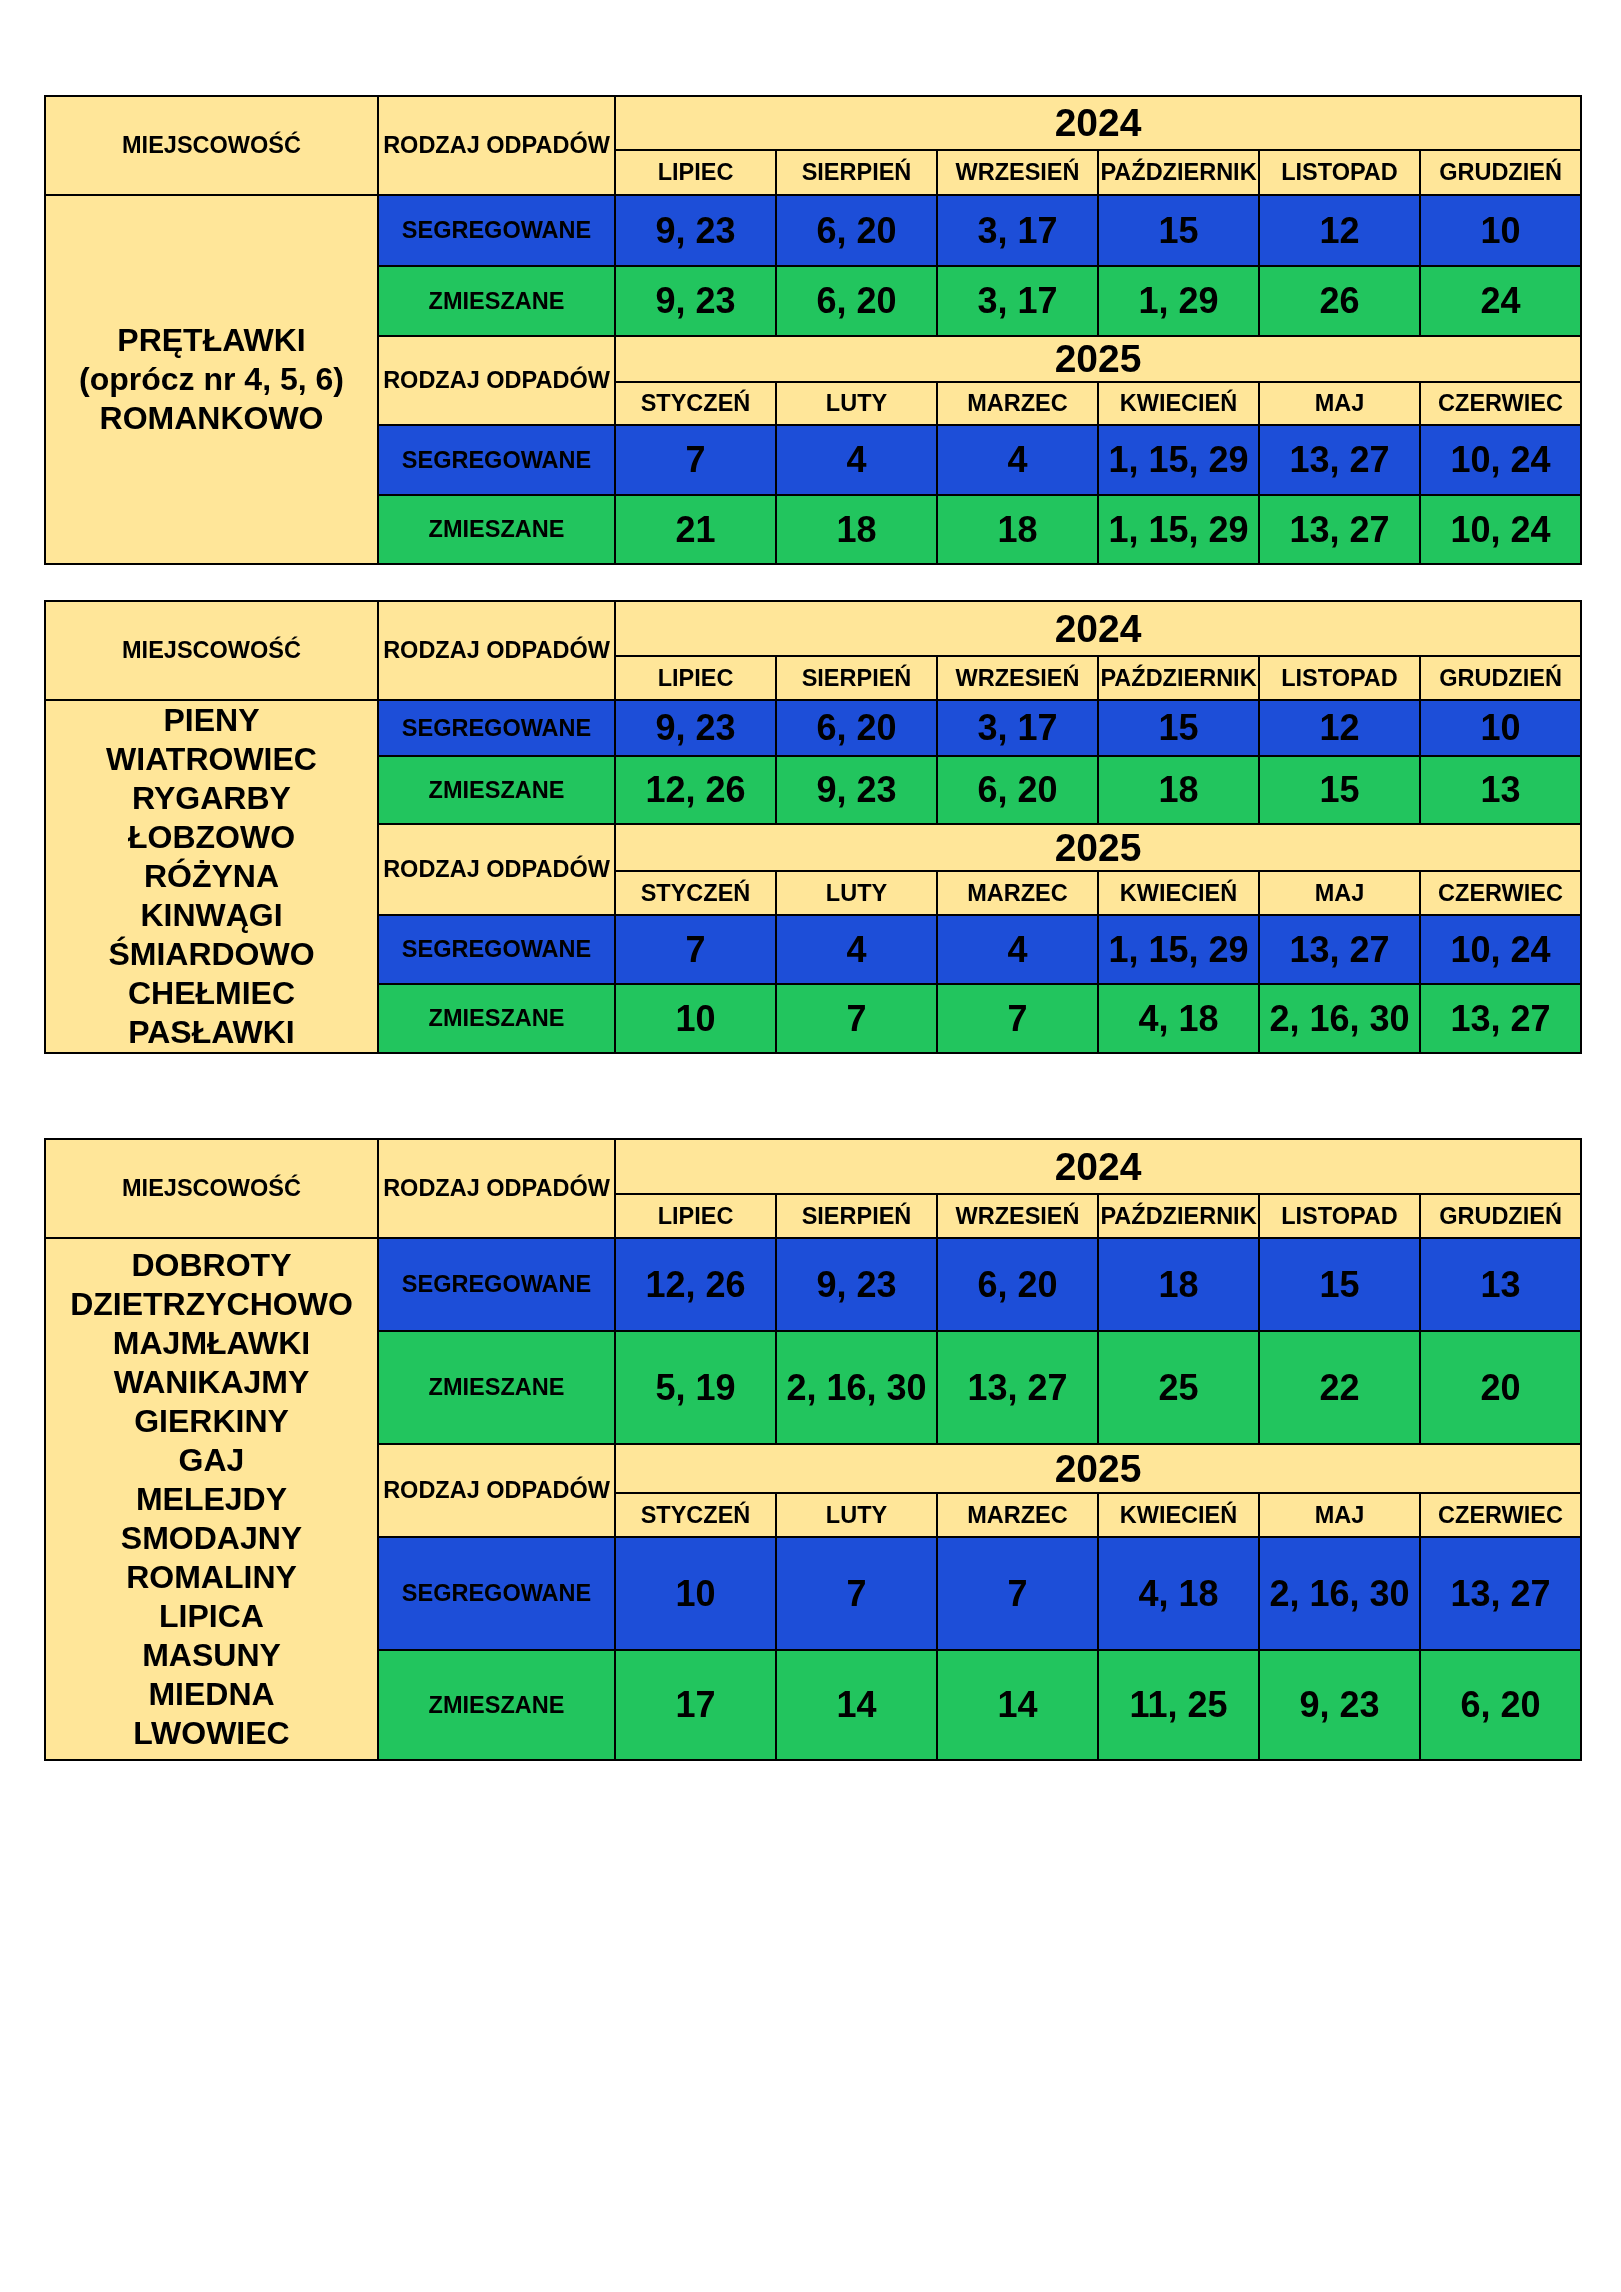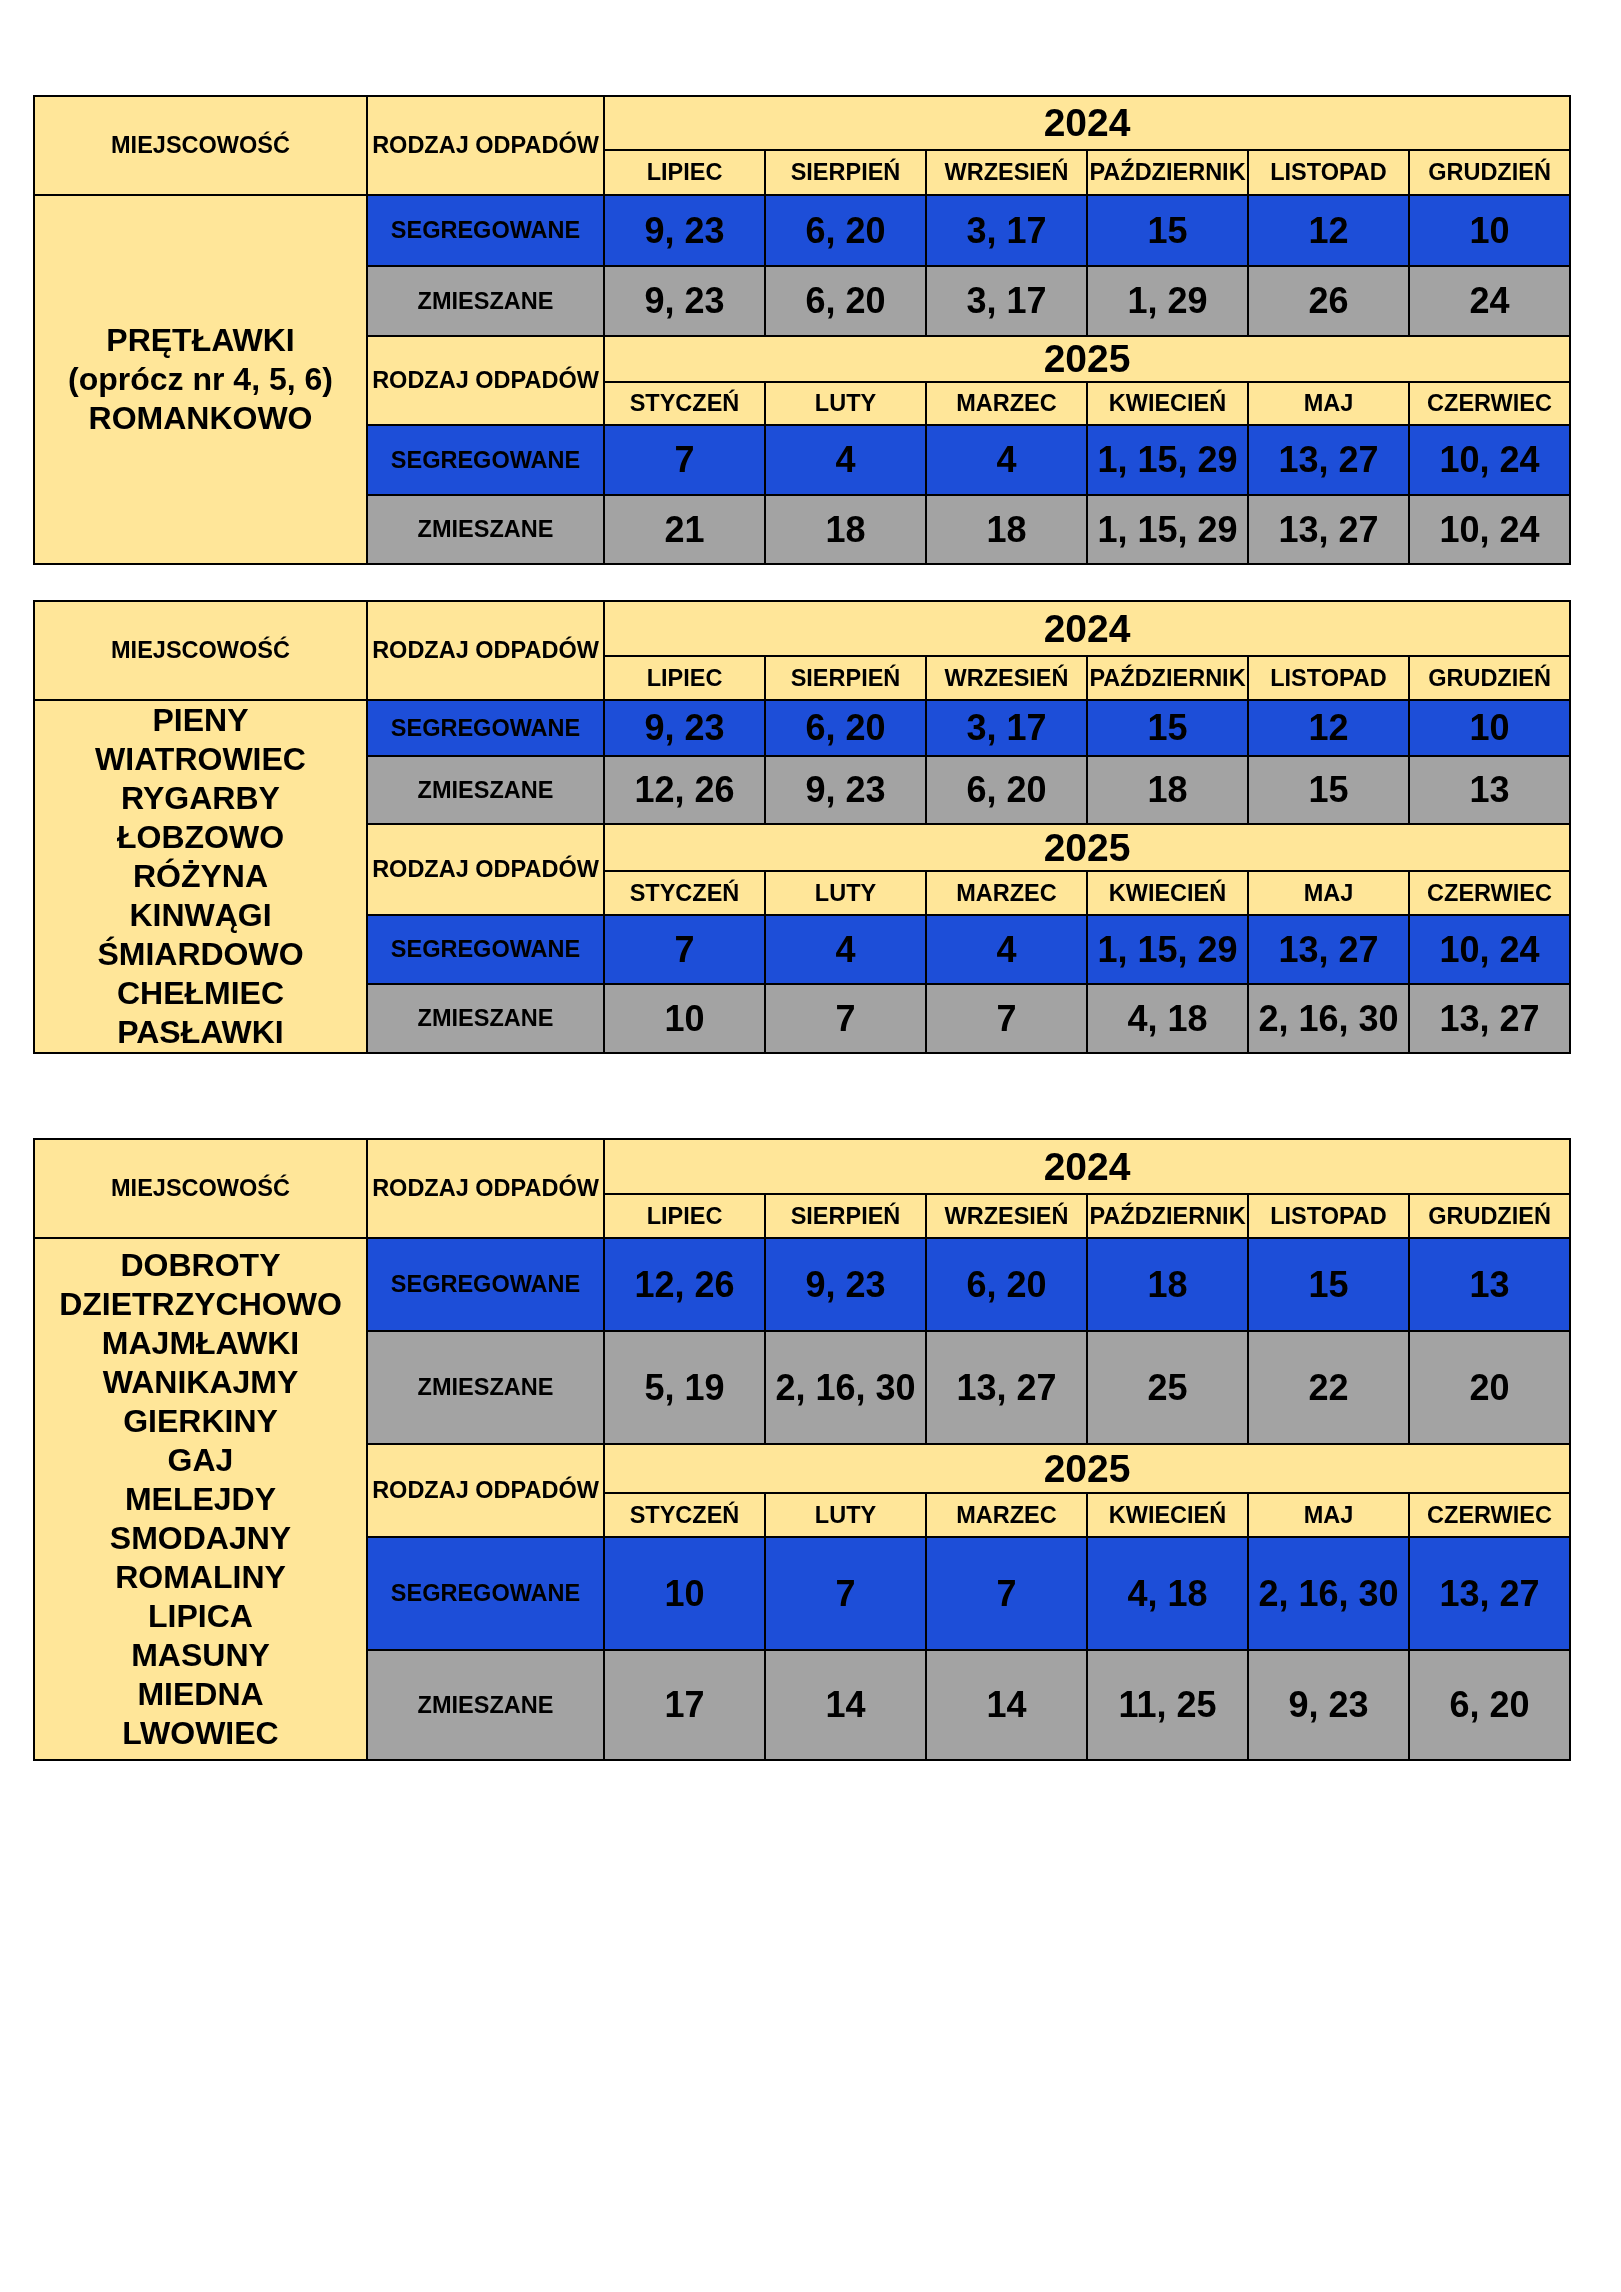--- a/index.html
+++ b/index.html
@@ -10,39 +10,39 @@
   .page {
     position: relative;
     width: 1621px;
     height: 2293px;
     background: #ffffff;
     font-family: "Liberation Sans", sans-serif;
     color: #000000;
   }
   table.sched {
     position: absolute;
-    left: 33px;
+    left: 44px;
     width: 1537px;
     border-collapse: collapse;
     table-layout: fixed;
     border: 2.9px solid #000000;
   }
   table.sched td {
     border: 2px solid #000000;
     text-align: center;
     vertical-align: middle;
     padding: 0;
     font-weight: bold;
     color: #000000;
     overflow: hidden;
   }
   
   td.y { background: #FFE699; }   
   td.o { background: #1d4ed8; }   
-  td.g { background: #a3a3a3; }   
+  td.g { background: #22c55e; }   
   
   td.hdr { font-size: 23.5px; }
   td.yr  { font-size: 39px; margin-left: 16px; }
   td.mon { font-size: 23.5px; }
   td.lbl { font-size: 23.5px; }
   td.val { font-size: 36px; }
   td.loc {
     font-size: 32px;
     line-height: 39px;
     white-space: pre-line;

